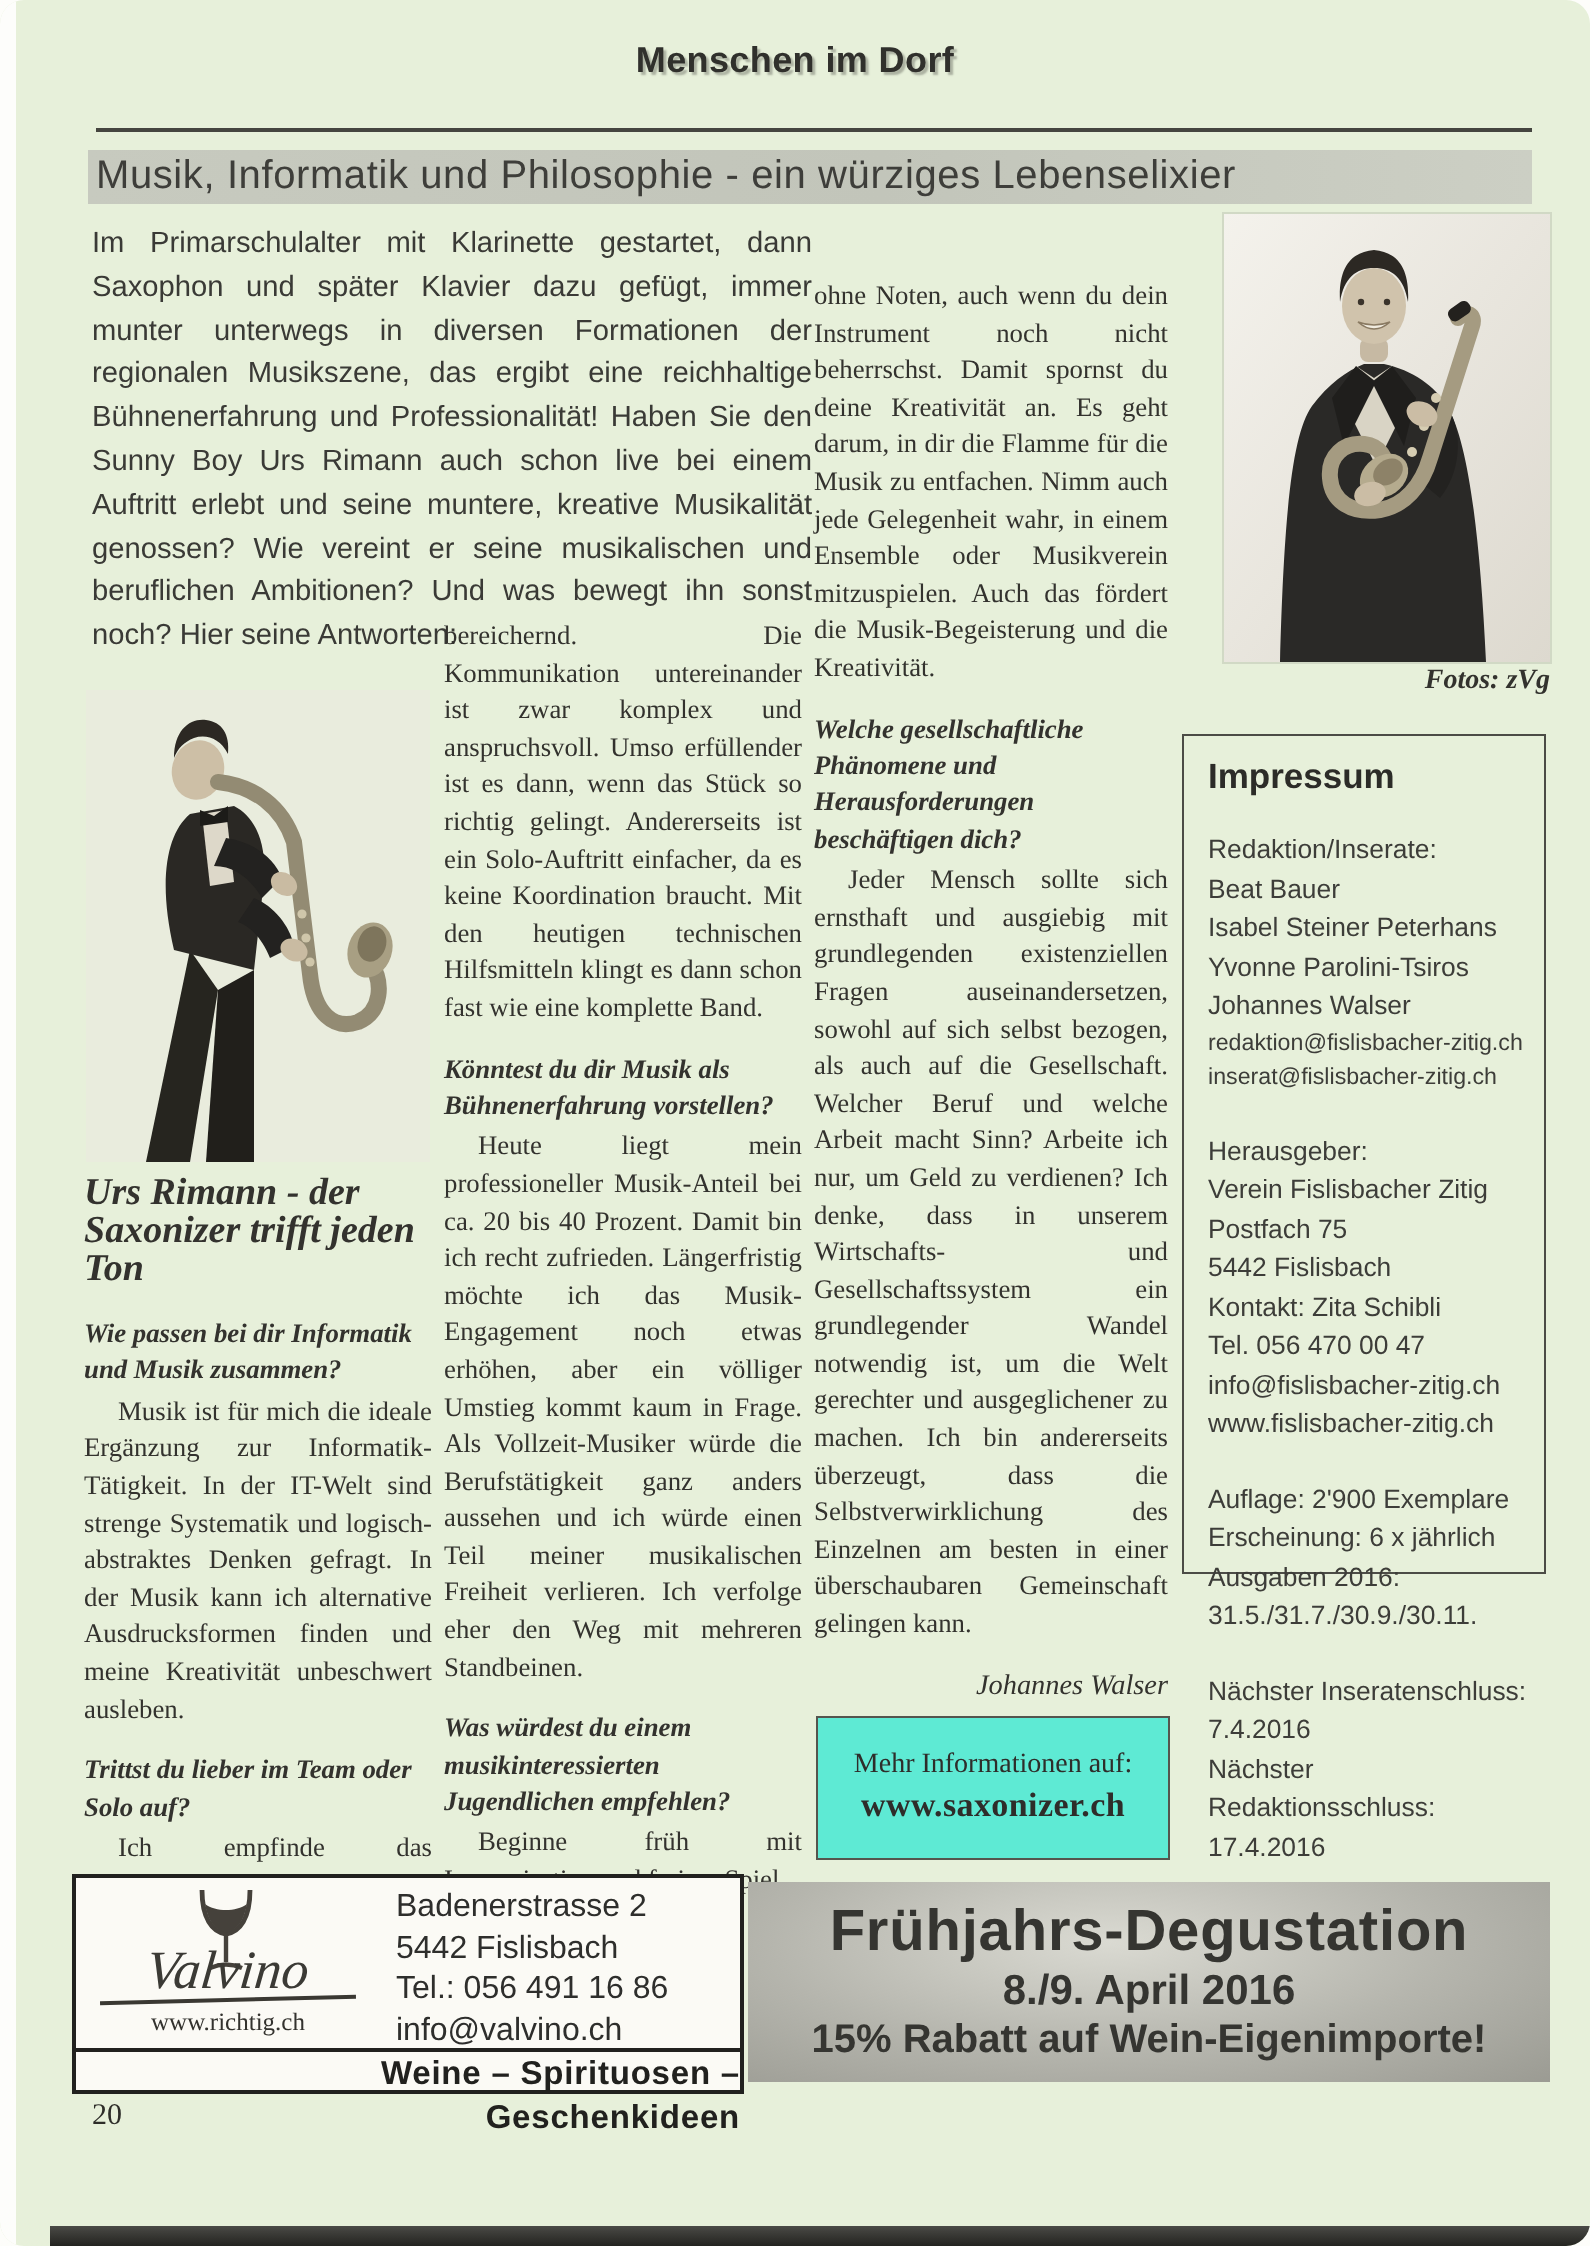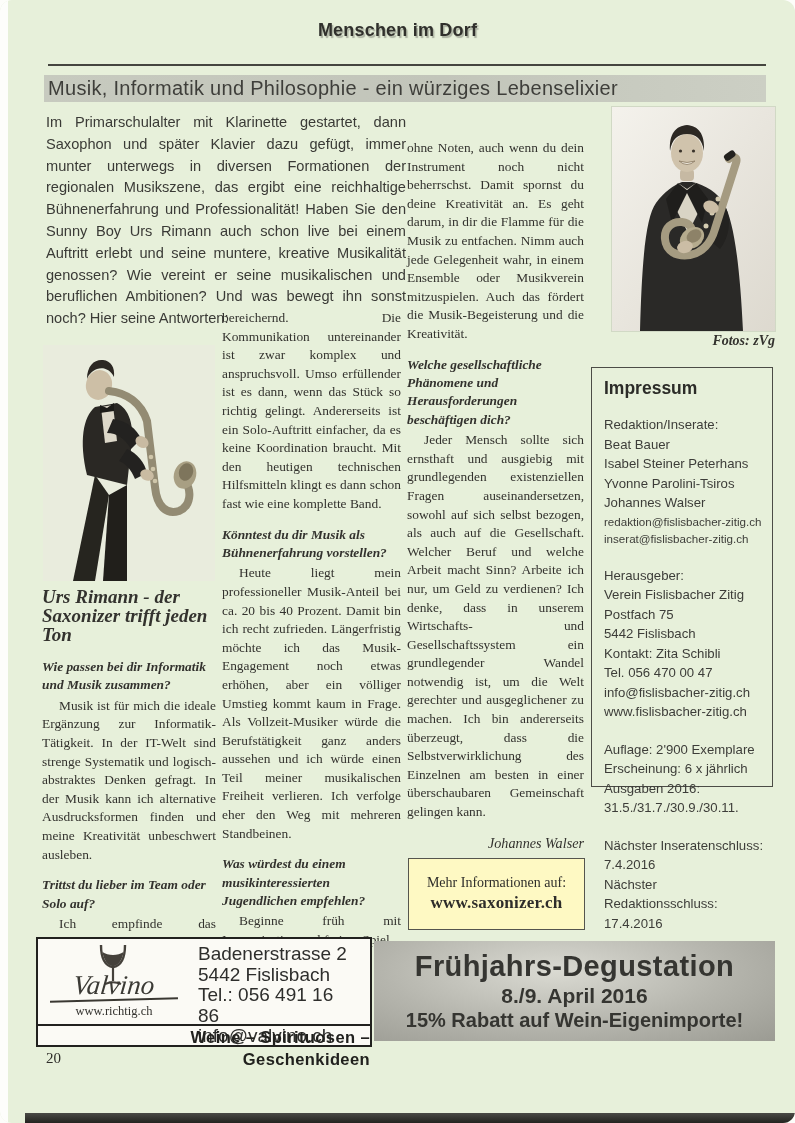--- a/index.html
+++ b/index.html
@@ -30,21 +30,21 @@
   .col p{margin:0 0 12px 0;}
   .col1{left:42px;top:345px;width:174px;}
   .col2{left:222px;top:309px;width:179px;}
   .col3{left:407px;top:98px;width:177px;margin-top:41px;}
   .photo-left{width:172px;height:236px;margin:0 0 6px 1px;}
   .caption{font-style:italic;font-weight:bold;text-align:left;font-size:19px;line-height:19px;margin-bottom:14px !important;}
   .question{font-weight:bold;font-style:italic;text-align:left;margin-bottom:2px !important;line-height:18.4px;}
   .indent{text-indent:17px;}
   .byline{text-align:right;font-style:italic;font-size:14.2px;margin-top:4px !important;}
 
-  .info-box{position:absolute;left:408px;top:858px;width:177px;height:72px;background:#fef9c3;
+  .info-box{position:absolute;left:408px;top:858px;width:177px;height:72px;background:#5eead4;
     border:1.5px solid #55554e;box-sizing:border-box;display:flex;flex-direction:column;
     justify-content:center;align-items:center;gap:2px;color:#2e2d2a;}
   .info-line1{font-size:14px;}
   .info-line2{font-size:17px;font-weight:bold;letter-spacing:.2px;}
 
   .impressum{position:absolute;left:591px;top:367px;width:182px;height:420px;border:1.5px solid #4c4c46;
     box-sizing:border-box;padding:10px 4px 0 12px;font-family:"Liberation Sans",sans-serif;color:#3d3d39;}
   .imp-heading{font-size:17.5px;font-weight:bold;color:#2c2c28;margin-bottom:16px;}
   .imp-line{font-size:13.2px;line-height:19.5px;}
   .imp-line.small{font-size:11.6px;line-height:17.5px;}
@@ -53,21 +53,21 @@
   .ad-valvino{position:absolute;left:36px;top:937px;width:336px;height:110px;background:#fbfaf5;
     border:2px solid #21211e;box-sizing:border-box;}
   .valvino-top{display:flex;height:82px;padding-top:3px;}
   .valvino-logo{width:152px;position:relative;text-align:center;}
   .wine-glass{position:absolute;left:56px;top:1px;}
   .valvino-name{margin-top:28px;font-family:"Liberation Serif",serif;font-style:italic;font-size:27px;
     color:#3b3a35;transform:skewX(-6deg);line-height:30px;}
   .valvino-underline{width:128px;height:2px;background:#3a3832;margin:-1px auto 0;transform:rotate(-1.5deg);}
   .valvino-url{font-family:"Liberation Serif",serif;font-size:12.5px;margin-top:3px;color:#33322e;}
   .valvino-address{flex:1;padding:2px 12px 0 8px;font-family:"Liberation Sans",sans-serif;
-    font-size:19px;line-height:20.5px;color:#2e2e2c;}
+    font-size:16px;line-height:20.5px;color:#2e2e2c;}
   .valvino-tagline{border-top:2px solid #21211e;height:23px;line-height:22px;text-align:right;
     font-family:"Liberation Sans",sans-serif;font-weight:bold;font-size:16.5px;color:#21211e;letter-spacing:.4px;padding-left:25px;}
 
   .ad-degustation{position:absolute;left:374px;top:941px;width:401px;height:100px;
     background:radial-gradient(ellipse at 45% 30%,#dadad2 0%,#b5b5ad 55%,#9b9b93 100%);
     display:flex;flex-direction:column;align-items:center;justify-content:center;color:#353531;
     font-family:"Liberation Sans",sans-serif;}
   .deg-title{font-weight:800;font-size:29px;letter-spacing:.4px;}
   .deg-date{font-weight:bold;font-size:21px;margin-top:1px;}
   .deg-offer{font-weight:bold;font-size:20px;margin-top:1px;}

